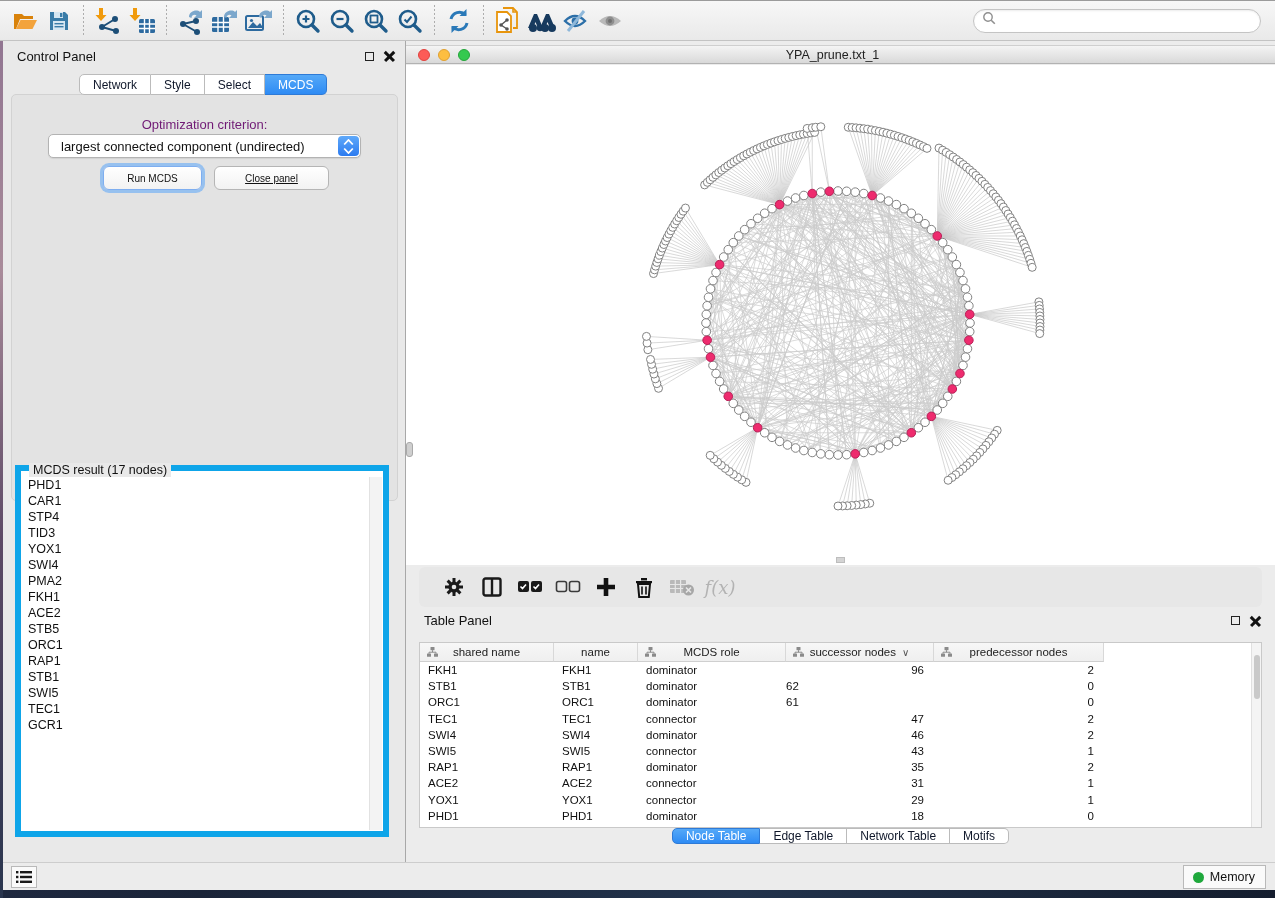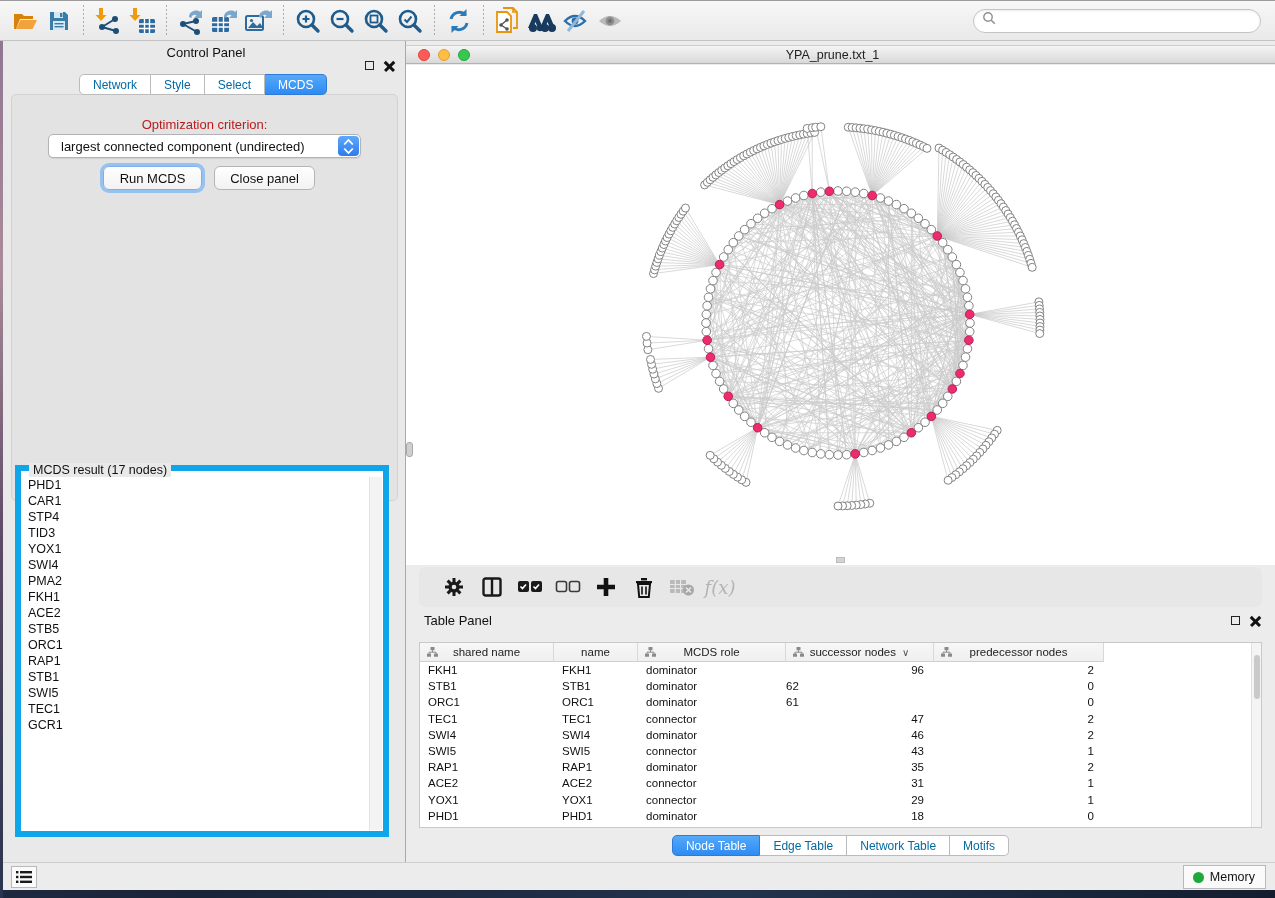--- a/index.html
+++ b/index.html
@@ -17,49 +17,49 @@
   .tb-sep { width:1px; height:32px; margin:0 7px; flex:0 0 auto;
     background-image:linear-gradient(#adadad 40%, rgba(0,0,0,0) 0%);
     background-size:1px 4px; background-repeat:repeat-y; }
   #search-wrap { margin-left:auto; margin-right:14px; width:288px; height:24px; background:#fff;
     border:1px solid #c4c4c4; border-radius:12px; display:flex; align-items:center; padding-left:8px; box-shadow:inset 0 1px 2px rgba(0,0,0,.08); }
   #search-input { border:none; outline:none; flex:1; font-size:12px; background:transparent; height:20px; }
 
   
   #control-panel { position:absolute; left:3px; top:41px; width:403px; height:821px;
     background:#e9e9e9; border-right:1px solid #a8a8a8; z-index:4; }
-  #cp-header { height:26px; display:flex; align-items:center; padding:4px 10px 0 14px;flex-direction:column; }
+  #cp-header { height:26px; display:flex; align-items:center; padding:4px 10px 0 14px; }
   #cp-title { font-size:13px; color:#111; }
   .win-btns { margin-left:auto; display:flex; gap:10px; align-items:center; }
   .float-glyph { width:9px; height:9px; border:1.5px solid #222; display:inline-block; }
   .close-glyph { position:relative; width:11px; height:11px; display:inline-block; }
   .close-glyph:before,.close-glyph:after { content:""; position:absolute; left:-1px; top:4.5px; width:13px; height:2.5px; background:#111; }
   .close-glyph:before { transform:rotate(45deg); } .close-glyph:after { transform:rotate(-45deg); }
 
   #cp-tabs { position:absolute; left:76px; top:33px; display:flex; height:21px; z-index:3; }
   .seg { font-size:12px; padding:0 13px; display:flex; align-items:center; background:#fff;
-    border:1px solid #bbb; border-left:none; color:#0369a1; cursor:default; }
+    border:1px solid #bbb; border-left:none; color:#0f172a; cursor:default; }
   .seg:first-child { border-left:1px solid #bbb; border-radius:5px 0 0 5px; }
   .seg:last-child { border-radius:0 5px 5px 0; }
   .seg.active { background:linear-gradient(#55a9f8,#2e8bf4); color:#fff; border-color:#2e7ad6; }
 
   #mcds-pane { position:absolute; left:8px; top:53px; width:387px; height:407px;
     background:#e3e3e3; border:1px solid #d2d2d2; border-radius:5px; }
-  #opt-label { text-align:center; margin-top:22px; font-size:13px; color:#b91c1c; }
+  #opt-label { text-align:center; margin-top:22px; font-size:13px; color:#701a75; }
   #opt-select { position:absolute; left:36px; top:39px; width:313px; height:24px; background:#fff;
     border:1px solid #b3b3b3; border-radius:5px; display:flex; align-items:center; font-size:13px; color:#111;
     padding-left:12px; box-shadow:0 1px 1px rgba(0,0,0,.08); }
   #opt-stepper { position:absolute; right:1px; top:1px; width:21px; height:20px; border-radius:4px;
     background:linear-gradient(#5fa9fa,#2c7bf0); display:flex; flex-direction:column; align-items:center; justify-content:center; }
   #opt-stepper svg { display:block; }
   .cp-btn { position:absolute; top:71px; height:24px; background:linear-gradient(#ffffff,#f2f2f2);
-    border:1px solid #b5b5b5; border-radius:6px; font-size:13px; color:#111;
+    border:1px solid #b5b5b5; border-radius:6px; font-size:10px; color:#111;
     display:flex; align-items:center; justify-content:center; font-family:inherit; }
   #run-btn { left:91px; width:99px; box-shadow:0 0 0 3px rgba(90,165,250,.55); border-color:#7eaef0; }
-  #close-panel-btn { left:202px; width:101px; }
+  #close-panel-btn { left:202px; width:115px;text-decoration:underline; }
 
   #result-box { position:absolute; left:12px; top:424px; width:374px; height:372px;
     border:6px solid #0ea5e9; background:#fff; }
   #result-legend { position:absolute; left:8px; top:-8px; background:#e9e9e9; padding:0 4px;
     font-size:12.5px; color:#111; }
   #result-list { position:absolute; left:1px; top:6px; width:358px; bottom:1px; overflow:hidden;
     font-size:12.5px; color:#111; line-height:16px; padding-left:6px; }
   #result-scroll { position:absolute; right:1px; top:6px; width:13px; bottom:1px; background:#f3f3f3; border-left:1px solid #e2e2e2; }
   #cp-edge-thumb { position:absolute; right:-8px; top:401px; width:7px; height:15px;
     background:#cfcfcf; border:1px solid #a9a9a9; border-radius:3px; }
@@ -93,21 +93,21 @@
     border-right:1px solid #d8d8d8; border-bottom:1px solid #cfcfcf;
     display:flex; align-items:center; justify-content:center; font-size:11.5px; color:#222; }
   .gh-tree { position:absolute; left:7px; top:4px; }
   .gh-sort { margin-left:6px; color:#555; font-size:10px; }
   #grid-body { position:absolute; left:0; top:19px; right:10px; bottom:0; font-size:11.5px; color:#111; }
   .g-row { height:16.2px; display:flex; align-items:center; }
   .g-cell { overflow:hidden; white-space:nowrap; }
   #grid-scroll { position:absolute; right:0; top:0; width:10px; bottom:0; background:#f4f4f4; border-left:1px solid #e0e0e0; }
   #grid-thumb { position:absolute; left:1.5px; top:12px; width:6px; height:44px; background:#c9c9c9; border-radius:3px; }
 
-  #tp-tabs { position:absolute; left:0; right:0; top:270px; display:flex; justify-content:center; height:21px; }
+  #tp-tabs { position:absolute; left:0; right:0; top:260px; display:flex; justify-content:center; height:21px;align-items:center; }
 
   
   #status-bar { position:absolute; left:3px; top:862px; width:1272px; height:28px; background:#ececec;
     border-top:1px solid #cdcdcd; z-index:4; }
   #list-btn { position:absolute; left:8px; top:3px; width:26px; height:22px; background:#fafafa;
     border:1px solid #b9b9b9; display:flex; align-items:center; justify-content:center; }
   #memory-btn { position:absolute; right:9px; top:2px; height:24px; background:#fafafa;
     border:1px solid #b9b9b9; display:flex; align-items:center; gap:6px; padding:0 10px 0 9px;
     font-size:12.5px; color:#111; font-family:inherit; }
   #memory-dot { width:11px; height:11px; border-radius:50%; background:#1fA83c; }

